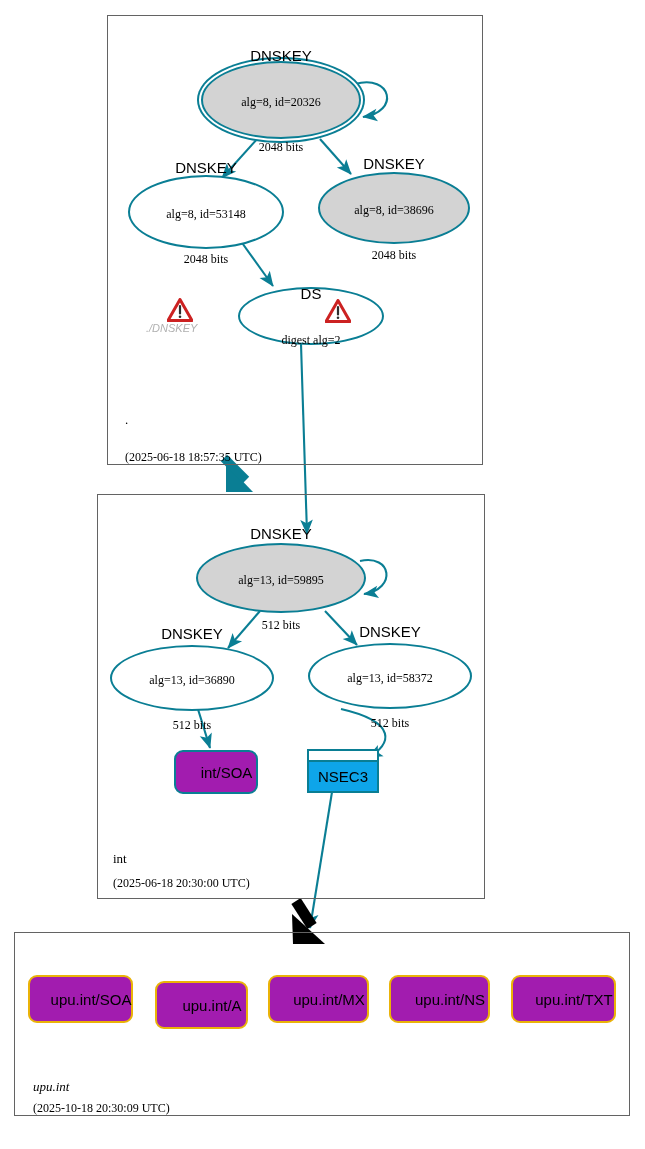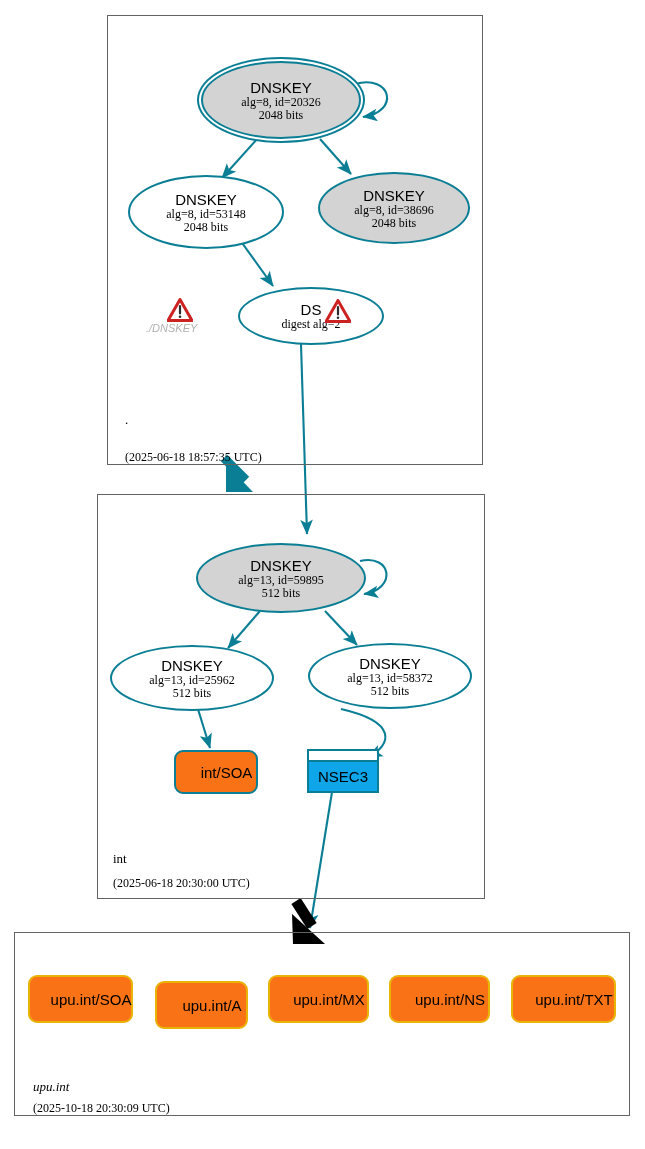--- a/index.html
+++ b/index.html
@@ -40,20 +40,21 @@
   }
   .node {
     position: absolute;
     display: flex;
     flex-direction: column;
     align-items: center;
     justify-content: center;
     box-sizing: border-box;
     text-align: center;
     white-space: nowrap;
+    gap: 32px;
   }
   .node .t1 {
     font-family: "Liberation Sans", "DejaVu Sans", sans-serif;
     font-size: 15px;
     line-height: 17px;
     color: #000;
   }
   .node .t2, .node .t3 {
     font-family: "Liberation Serif", "DejaVu Serif", serif;
     font-size: 12px;
@@ -65,21 +66,21 @@
     border: 2px solid #0a7e94;
     background: #ffffff;
   }
   .ellipse.secure-fill { background: #d3d3d3; }
   .ellipse.double {
     box-shadow: 0 0 0 2px #ffffff, 0 0 0 4px #0a7e94;
   }
   .rrset-box {
     border: 2px solid #0a7e94;
     border-radius: 9px;
-    background: #f97316;
+    background: #a21caf;
     padding-left: 21px;
   }
   .rrset-box.insecure {
     border: 2px solid #eab308;
   }
   .nsec3-box {
     border: 2px solid #0a7e94;
     background: #0ea5e9;
     border-radius: 0;
   }
@@ -205,21 +206,21 @@
 <div class="zone-label zone-time" style="left:113px; top:876px;">(2025-06-18 20:30:00 UTC)</div>
 
 <div class="node ellipse secure-fill" style="left:196px; top:543px; width:170px; height:70px;">
   <div class="t1">DNSKEY</div>
   <div class="t2">alg=13, id=59895</div>
   <div class="t3">512 bits</div>
 </div>
 
 <div class="node ellipse" style="left:110px; top:645px; width:164px; height:66px;">
   <div class="t1">DNSKEY</div>
-  <div class="t2">alg=13, id=25962</div>
+  <div class="t2">alg=13, id=36890</div>
   <div class="t3">512 bits</div>
 </div>
 
 <div class="node ellipse" style="left:308px; top:643px; width:164px; height:66px;">
   <div class="t1">DNSKEY</div>
   <div class="t2">alg=13, id=58372</div>
   <div class="t3">512 bits</div>
 </div>
 
 <div class="node rrset-box" style="left:174px; top:750px; width:84px; height:44px;">

